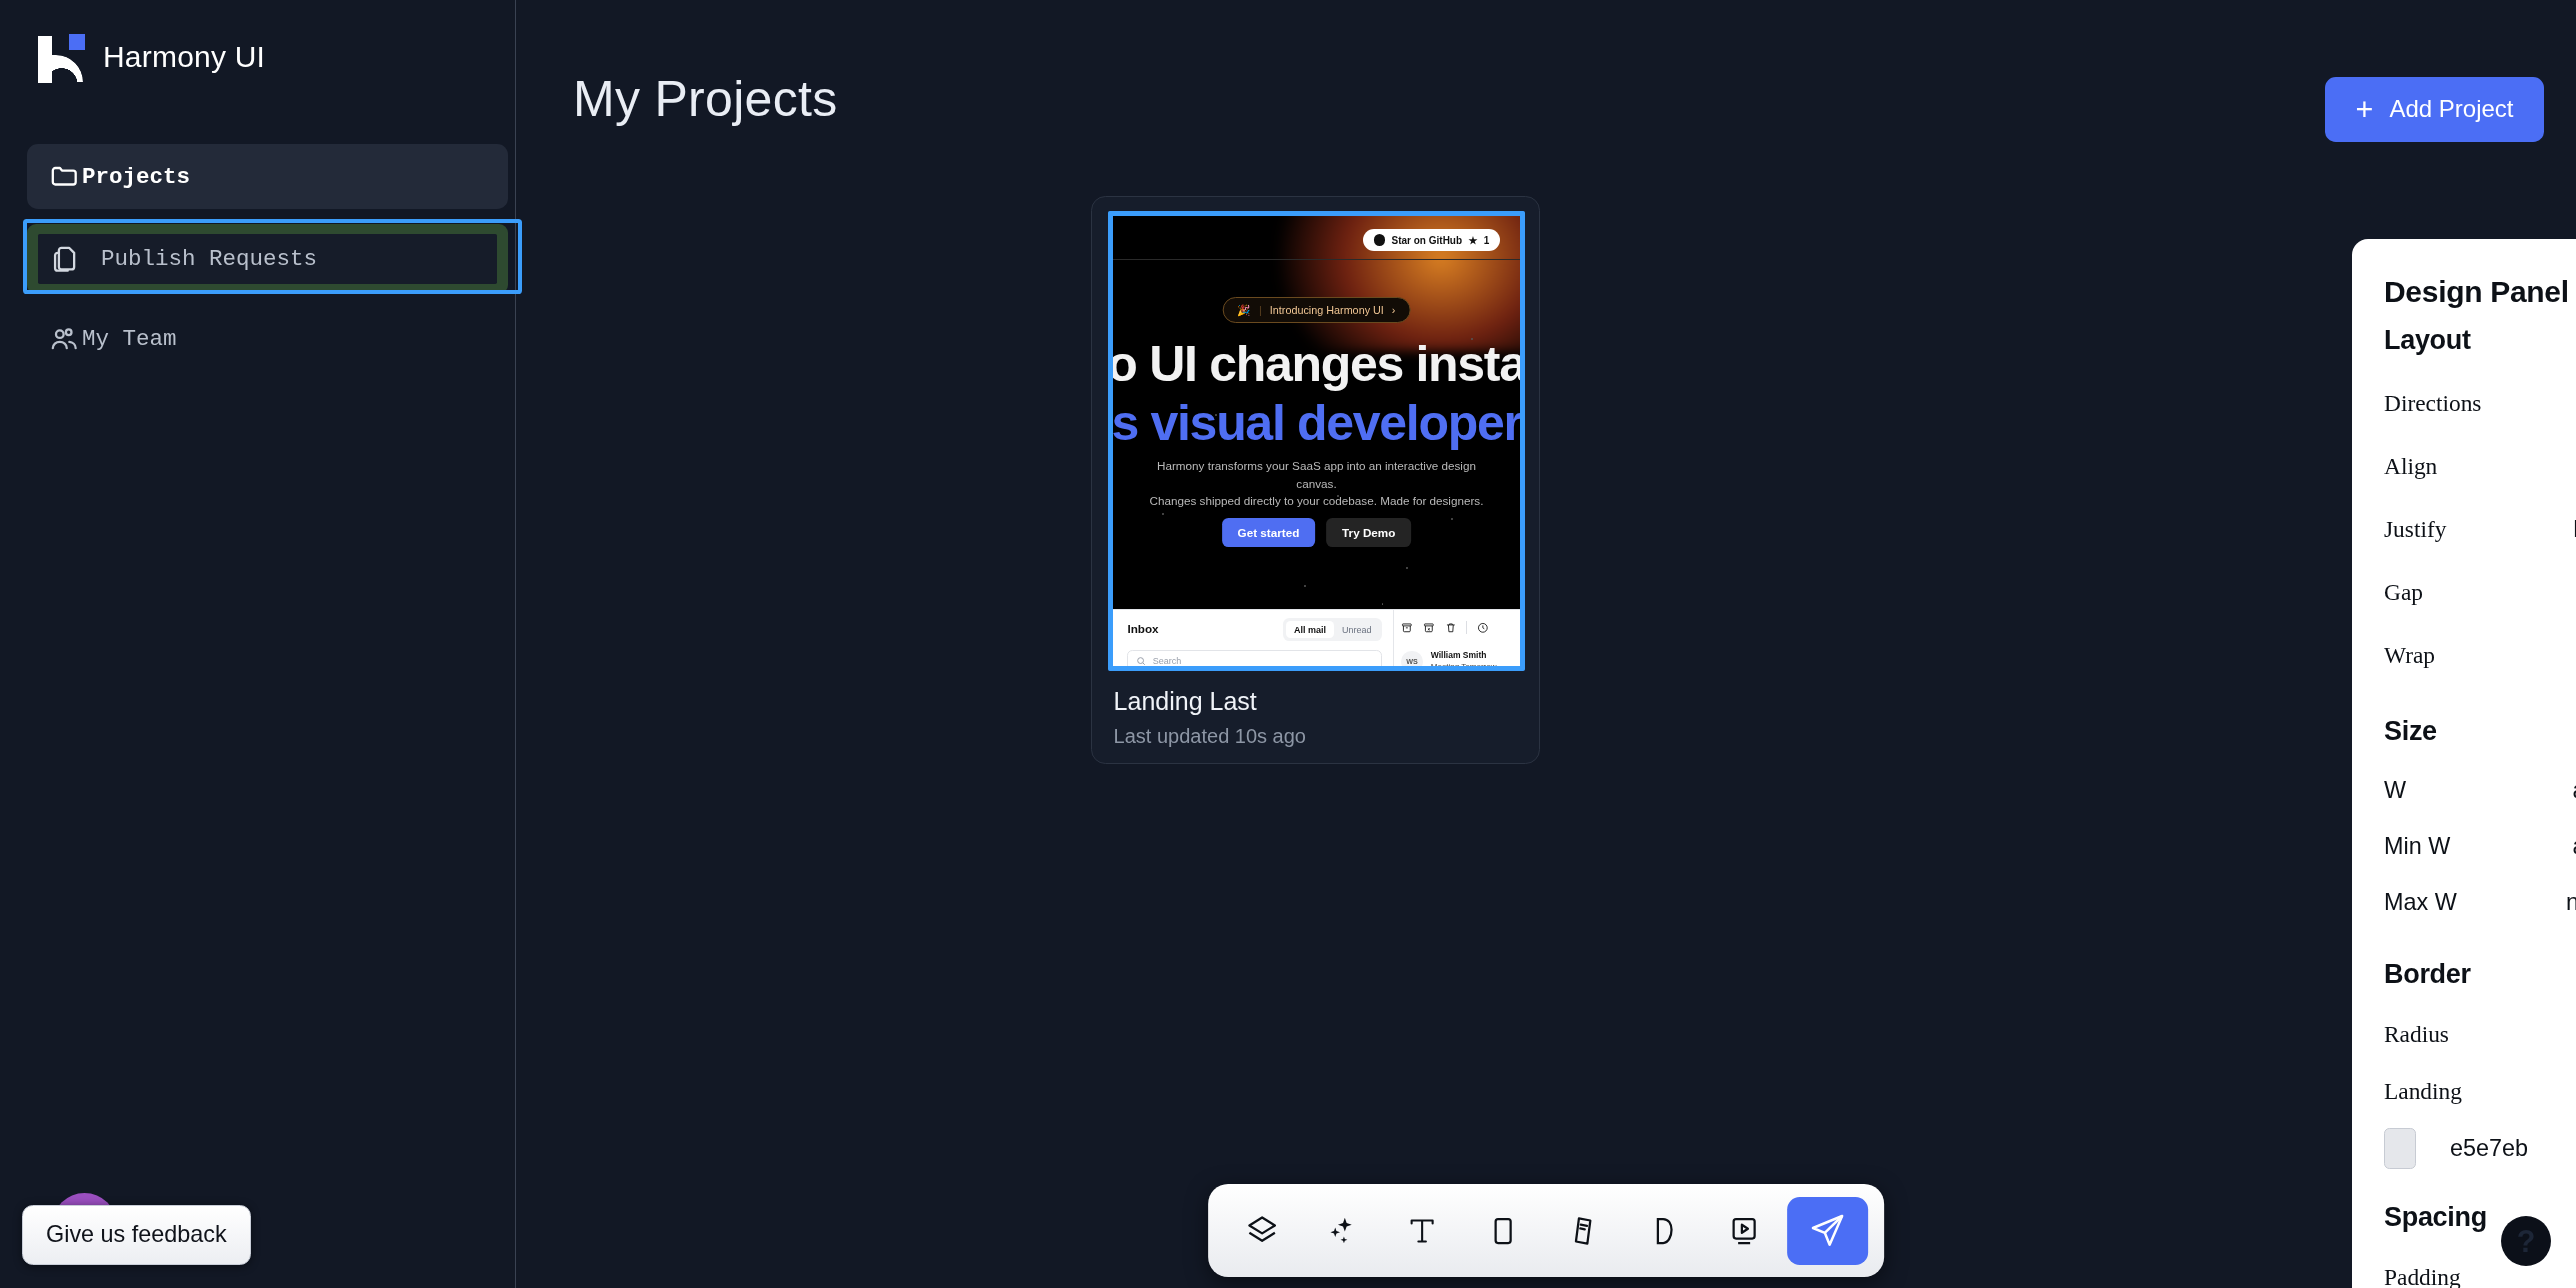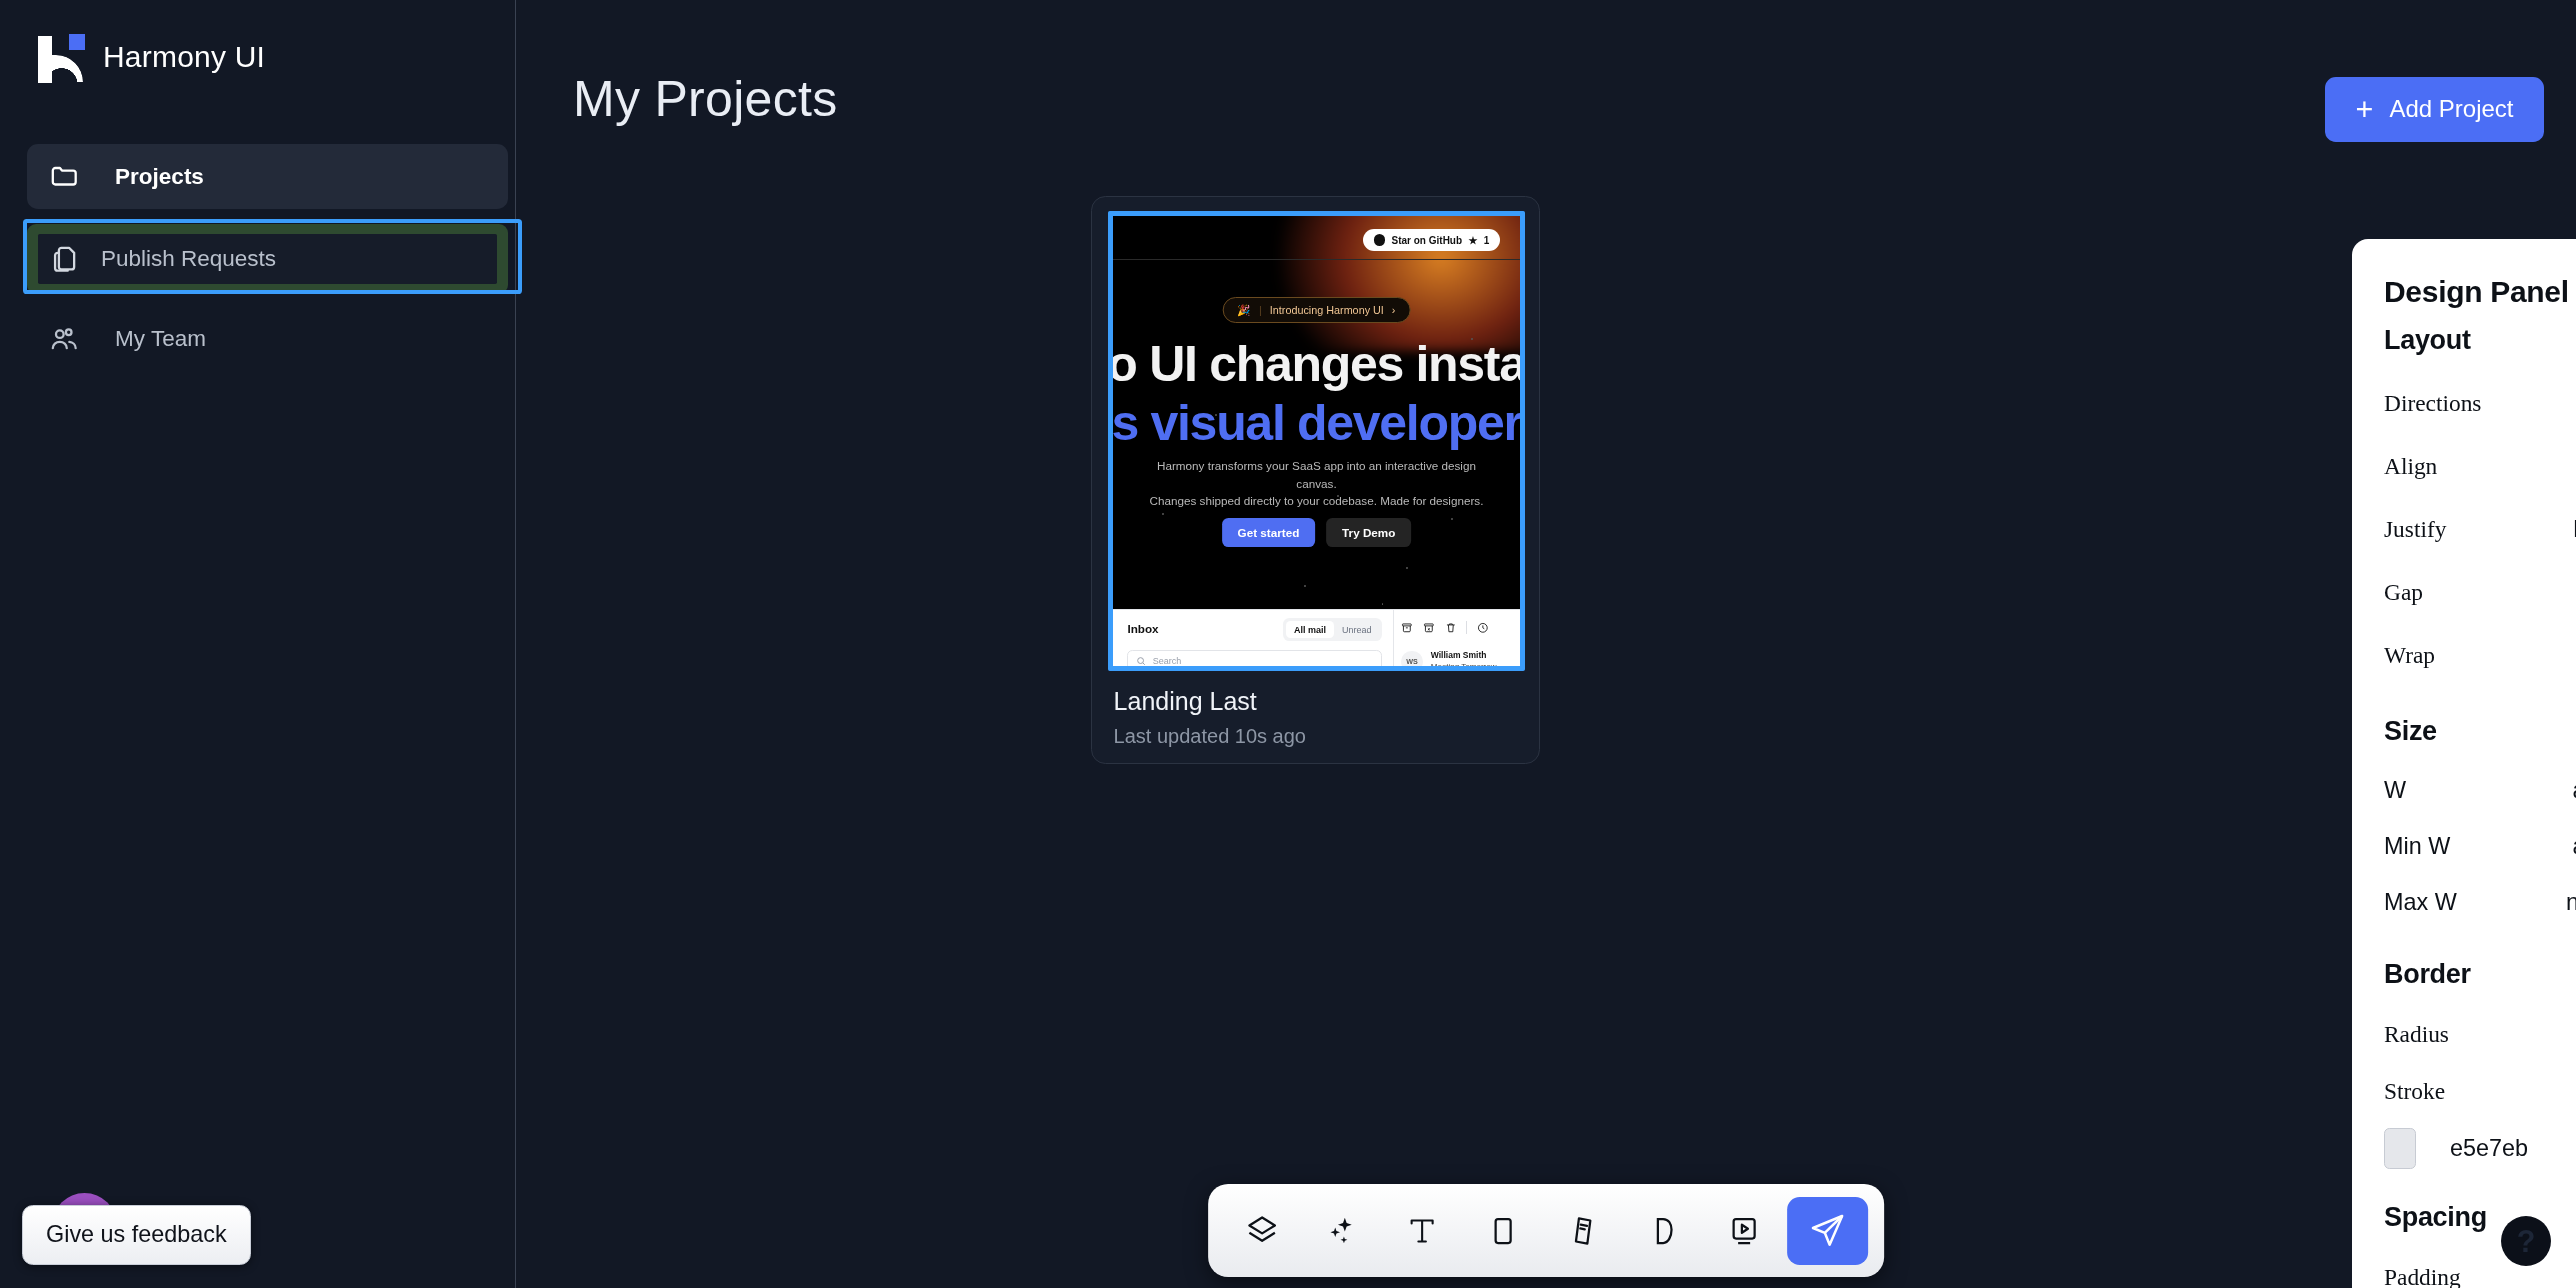--- a/index.html
+++ b/index.html
@@ -42,24 +42,24 @@
   #nav-dashed {
     position: absolute; left: 38px; top: 154px;
     width: 460px; height: 54px;
     border: 2.7px dashed #2f63b4;
     border-radius: 1.8px;
     pointer-events: none;
   }
   .nav-list { position: absolute; left: 27px; top: 144px; width: 481px; }
   .nav-item {
     position: relative;
-    display: flex; align-items: center; gap: 36px;
+    display: flex; align-items: center; gap: 3px;
     height: 65px; padding: 0 21.6px;
     border-radius: 10.8px;
-    color: #b9c0cc; font-size: 22.5px;
+    color: #b9c0cc; font-size: 22.5px; font-family: Liberation Mono, monospace;
   }
   .nav-item .nav-ico { width: 30.5px; height: 30.5px; flex: none; display: block; }
   .nav-item.active-plain { background: #232a39; color: #ffffff; font-weight: 600; }
   .nav-item.sel-outer {
     background: #2e4a30;           
     padding: 10px 10.8px;
     border-radius: 9px;
     height: 70px;
     margin-top: 15px;
   }
@@ -509,21 +509,21 @@
 
     <div class="dp-row" style="height:57px">
       <span class="lbl">Radius</span>
       <span class="grow"></span>
 
       <span style="width:30.5px"></span>
 
     </div>
 
     <div class="dp-row" style="height:57px">
-      <span class="lbl">Stroke</span>
+      <span class="lbl">Landing</span>
       <span class="grow"></span>
 
       <span style="width:30.5px"></span>
 
     </div>
 
     <div class="dp-row" style="height:57px">
       <span class="swatch"></span>
       <span style="width:34px"></span>
       <span>e5e7eb</span>

